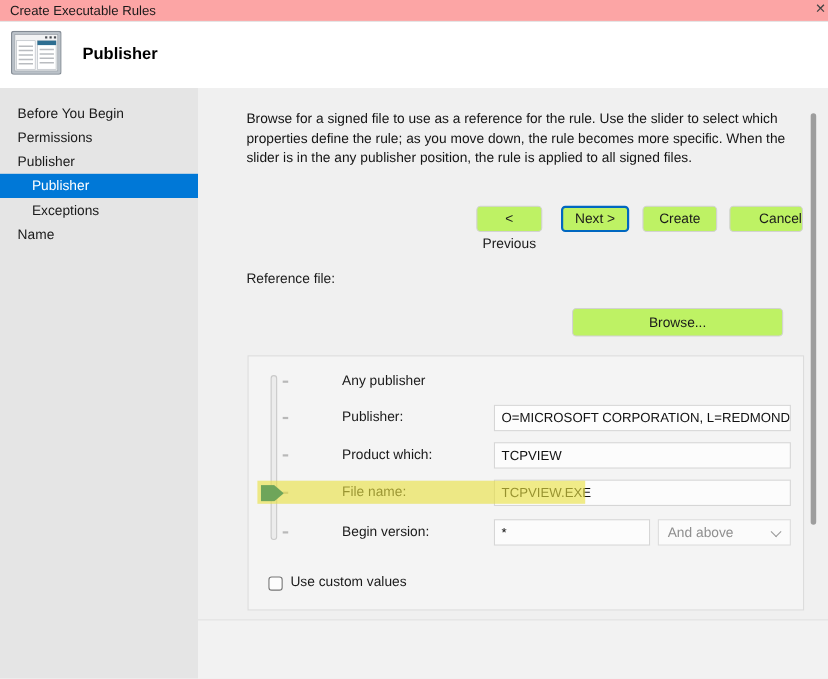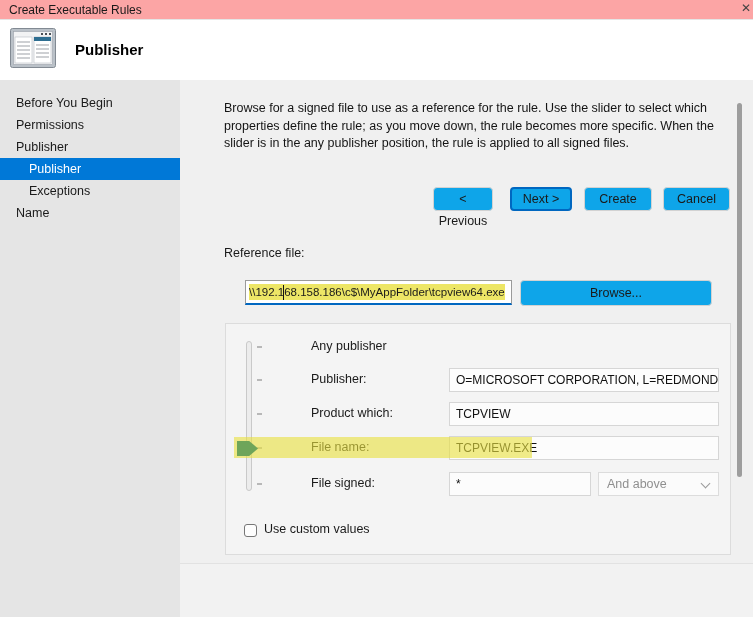--- a/index.html
+++ b/index.html
@@ -23,21 +23,21 @@
   .side-item.sub { padding-left:29px; }
   .side-item.selected { background:#0078d7; color:#fff; }
 
   
   .main { position:absolute; left:180px; top:80px; width:573px; height:537px; background:#f0f0f0; }
   .desc { position:absolute; left:44px; top:20px; width:492px; font-size:12.5px; line-height:17.5px; color:#141414; }
   .ref-label { position:absolute; left:44px; top:166px; font-size:12.5px; }
   .ref-input { position:absolute; left:65px; top:200px; width:267px; height:25px; background:#fff; border:1px solid #9a9a9a; border-bottom:2px solid #0067c0; font-size:11.5px; line-height:22px; padding:0 3px; white-space:nowrap; overflow:hidden; }
   .hl-text { background:rgba(233,224,64,0.8); padding:2px 0; }
   .caret { position:absolute; left:37px; top:4px; width:1px; height:15px; background:#111; }
-  .btn { background:#0ea5e9; border:1px solid #d2d2d2; border-radius:4px; font-size:12.5px; color:#1a1a1a; text-align:center; font-family:inherit; }
+  .btn { background:#bef264; border:1px solid #d2d2d2; border-radius:4px; font-size:12.5px; color:#1a1a1a; text-align:center; font-family:inherit; }
   .browse-btn { position:absolute; left:340px; top:200px; width:192px; height:26px; line-height:24px; }
 
   
   .panel { position:absolute; left:45px; top:243px; width:506px; height:232px; background:#f4f4f4; border:1px solid #dcdcdc; }
   .track { position:absolute; left:20px; top:17px; width:6px; height:150px; background:#ececec; border:1px solid #c9c9c9; border-radius:3px; }
   .tick { position:absolute; left:31px; width:5px; height:2px; background:#b8b8b8; }
   .band { position:absolute; left:8px; top:113px; width:298px; height:21px; background:rgba(233,224,64,0.62); z-index:2; pointer-events:none; }
   .thumb { position:absolute; left:11px; top:117px; width:21px; height:15px; background:#6ea55a; clip-path:polygon(0 0,58% 0,100% 50%,58% 100%,0 100%); z-index:3; }
   .row-label { position:absolute; left:85px; font-size:12.5px; color:#1a1a1a; }
   .value-box { position:absolute; left:223px; width:270px; height:24px; background:#fcfcfc; border:1px solid #d6d6d6; font-size:12px; line-height:22px; padding:0 6px; white-space:nowrap; overflow:hidden; color:#111; }
@@ -46,21 +46,21 @@
   .chev { position:absolute; right:9px; top:7px; width:7px; height:7px; border-right:1.4px solid #9a9a9a; border-bottom:1.4px solid #9a9a9a; transform:rotate(45deg); }
   .checkbox { position:absolute; left:18px; top:200px; width:13px; height:13px; background:#fdfdfd; border:1px solid #767676; border-radius:3px; }
   .checkbox-label { position:absolute; left:38px; top:198px; font-size:12.5px; }
 
   
   .btnbar { position:absolute; left:0; top:483px; width:573px; height:54px; background:#f2f2f2; border-top:1px solid #e2e2e2; }
   .wizard-btn { position:absolute; top:107px; height:24px; line-height:22px; }
   .btn-prev { left:253px; width:60px; }
   .btn-next { left:330px; width:62px; border:2px solid #0067c0; line-height:20px; }
   .btn-create { left:404px; width:68px; }
-  .btn-cancel { left:483px; width:67px; }
+  .btn-cancel { left:483px; width:67px;text-align:right; }
 
   
   .scrollbar-thumb { position:absolute; left:557px; top:23px; width:5px; height:374px; background:#9d9d9d; border-radius:2.5px; }
 </style>
 </head>
 <body>
 
 <div class="app">
 
   <div class="titlebar">
@@ -101,24 +101,20 @@
     <div class="side-item sub">Exceptions</div>
     <div class="side-item">Name</div>
   </div>
 
   <div class="main">
 
     <div class="desc">Browse for a signed file to use as a reference for the rule. Use the slider to select which properties define the rule; as you move down, the rule becomes more specific. When the slider is in the any publisher position, the rule is applied to all signed files.</div>
 
     <div class="ref-label">Reference file:</div>
 
-    <div class="ref-input">
-      <span class="hl-text">\\192.168.158.186\c$\MyAppFolder\tcpview64.exe</span>
-      <span class="caret"></span>
-    </div>
 
     <div class="btn browse-btn">Browse...</div>
 
     <div class="panel">
       <div class="track"></div>
       <div class="tick" style="top:22px"></div>
       <div class="tick" style="top:55px"></div>
       <div class="tick" style="top:89px"></div>
       <div class="tick" style="top:123px"></div>
       <div class="tick" style="top:159px"></div>
@@ -130,21 +126,21 @@
 
       <div class="row-label" style="top:48px">Publisher:</div>
       <div class="value-box" style="top:44px; background:#fdfdfd;">O=MICROSOFT CORPORATION, L=REDMOND, S=W</div>
 
       <div class="row-label" style="top:82px">Product which:</div>
       <div class="value-box" style="top:78px">TCPVIEW</div>
 
       <div class="row-label" style="top:116px">File name:</div>
       <div class="value-box" style="top:112px">TCPVIEW.EXE</div>
 
-      <div class="row-label" style="top:152px">File signed:</div>
+      <div class="row-label" style="top:152px">Begin version:</div>
       <div class="value-box ver-box" style="top:148px">*</div>
       <div class="dropdown" style="top:148px">
         <span>And above</span>
         <span class="chev"></span>
       </div>
 
       <div class="checkbox"></div>
       <div class="checkbox-label">Use custom values</div>
     </div>
 

